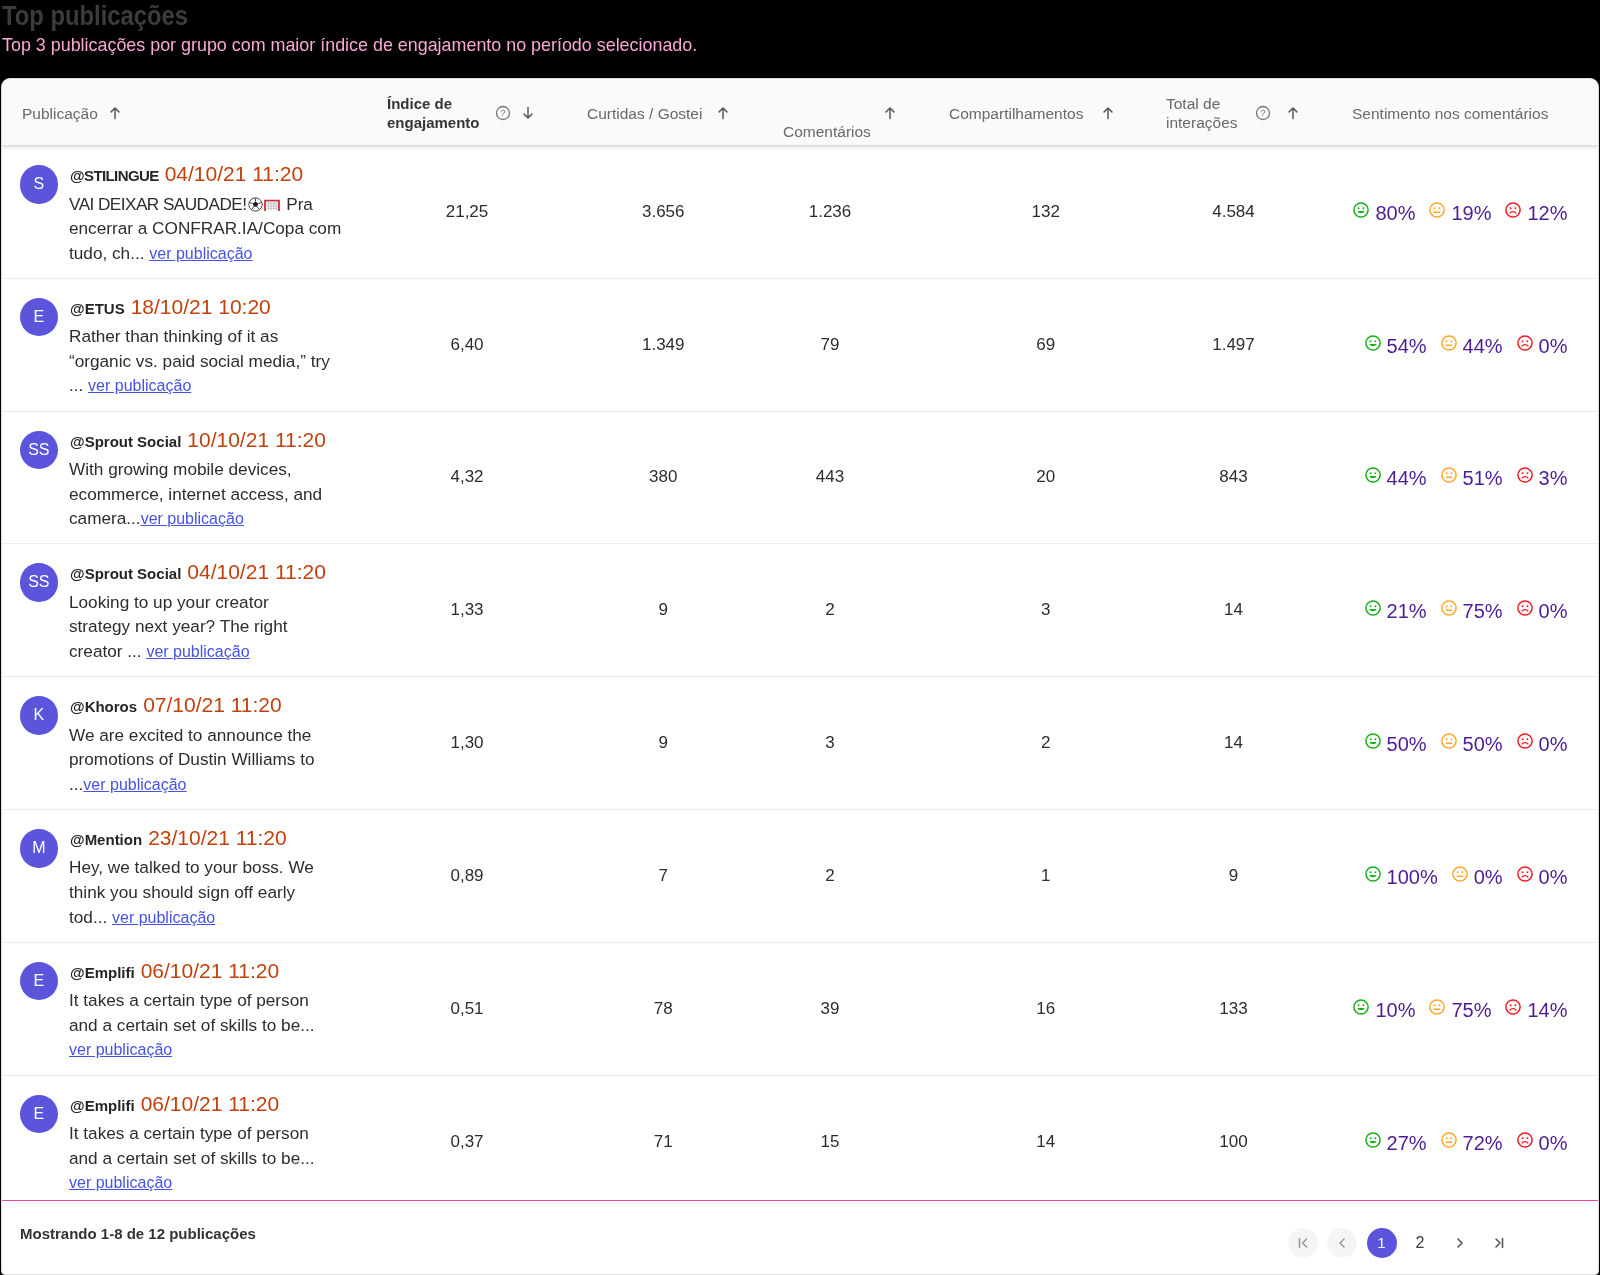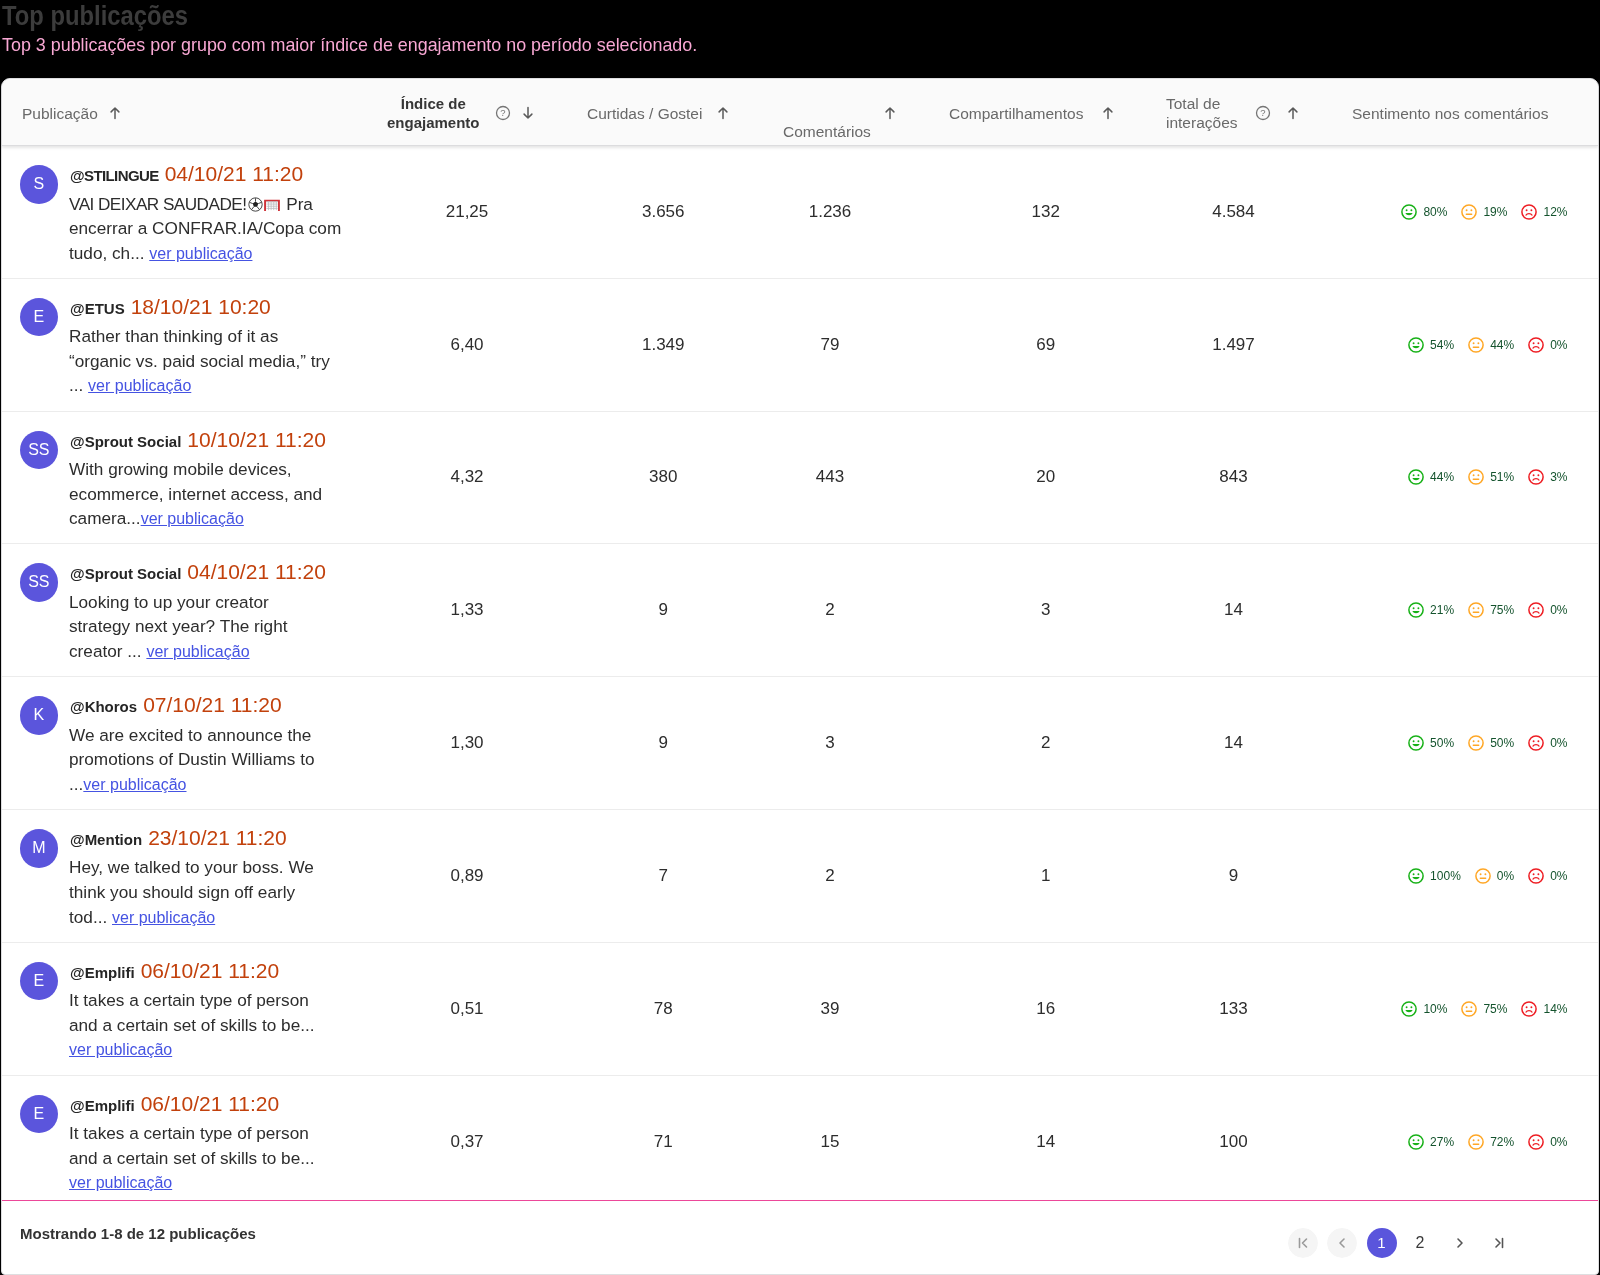--- a/index.html
+++ b/index.html
@@ -18,39 +18,39 @@
 .un { font-weight:bold; font-size:15px; color:#252525; }
 .dt { font-size:21px; color:#c2410c; margin-left:6px; }
 .body { position:absolute; left:67px; top:45.5px; font-size:17.2px; color:#2d2d2d; line-height:24.6px; white-space:nowrap; }
 .body a { color:#4553e2; text-decoration:underline; font-size:16px; }
 .num { position:absolute; font-size:17px; color:#2d2d2d; text-align:center; top:50%; margin-top:-9px; height:18px; line-height:18px; }
 .n1 { left:380px; width:170px; }
 .n2 { left:580px; width:162.5px; }
 .n3 { left:750px; width:156px; }
 .n4 { left:960px; width:167.5px; }
 .n5 { left:1150px; width:163px; }
-.sent { position:absolute; right:30.5px; top:50%; margin-top:-10px; height:20px; display:flex; align-items:center; white-space:nowrap; font-size:12px; color:#14532d; }
+.sent { position:absolute; right:30.5px; top:50%; margin-top:-10px; height:20px; display:flex; white-space:nowrap; font-size:20px; color:#4c1d95; }
 .sent svg { margin-right:6px; }
 .sent .pc { margin-right:14px; }
 .sent .pc:last-child { margin-right:0; }
 #footer { position:absolute; left:0; bottom:0; width:100%; height:74px; border-top:1px solid #ec4899; }
 #showing { position:absolute; left:18px; top:24px; font-size:15px; font-weight:bold; color:#333; }
 .pgbtn { position:absolute; width:30px; height:30px; border-radius:50%; top:1227.5px; }
 .pactive { background:#5a55dc; color:#fff; font-size:15px; text-align:center; line-height:30px; }
 .ptext { color:#3a3a3a; font-size:16px; text-align:center; line-height:30px; }
 .hic { position:absolute; top:26px; }
 </style>
 </head>
 <body>
 <div id="title">Top publicações</div>
 <div id="subtitle">Top 3 publicações por grupo com maior índice de engajamento no período selecionado.</div>
 <div id="card">
   <div id="header">
     <div class="h" style="left:20px; top:26px;">Publicação</div>
-    <div class="h hb" style="left:385px; top:15px;text-align:center;">Índice de<br>engajamento</div>
+    <div class="h hb" style="left:385px; top:15px;">Índice de<br>engajamento</div>
     <div class="h" style="left:585px; top:26px;">Curtidas / Gostei</div>
     <div class="h" style="left:781px; top:44px;">Comentários</div>
     <div class="h" style="left:947px; top:26px;">Compartilhamentos</div>
     <div class="h" style="left:1164px; top:15px; line-height:19px;">Total de<br>interações</div>
     <div class="h" style="left:1350px; top:26px;">Sentimento nos comentários</div>
     <svg class="hic" style="left:105px;" width="16" height="16" viewBox="0 0 16 16">
         <path d="M8 13.4 L8 3 M4.1 6.9 L8 3 L11.9 6.9" fill="none" stroke="#5a5a5a" stroke-width="1.5" stroke-linecap="round" stroke-linejoin="round"></path>
       </svg>
     <svg class="hic" style="left:492.5px;" width="16" height="16" viewBox="0 0 16 16">
         <circle cx="8" cy="8" r="6.5" fill="none" stroke="#757575" stroke-width="1.3"></circle>

